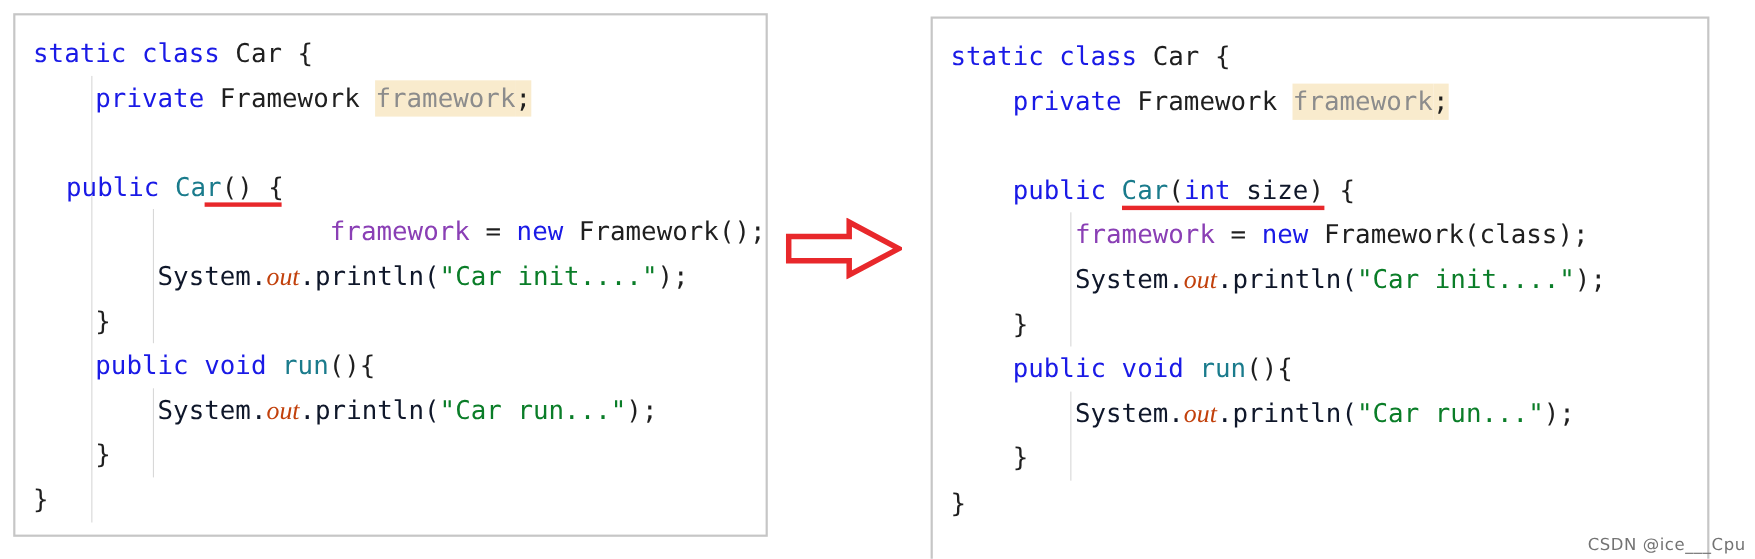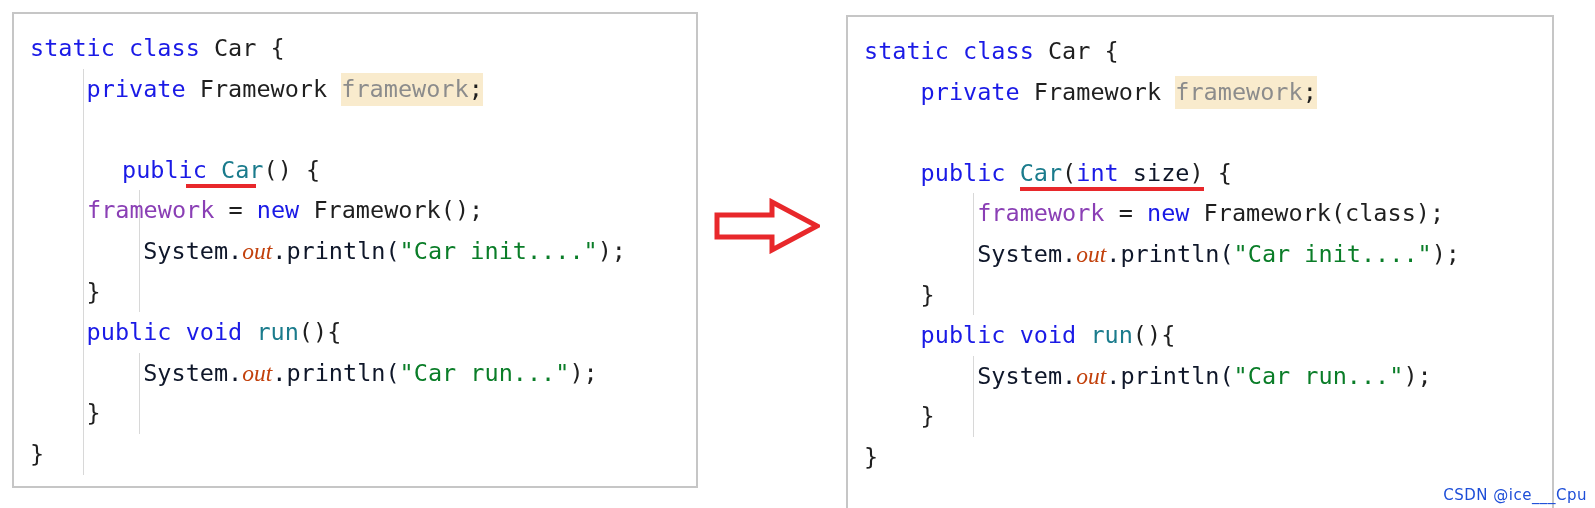--- a/index.html
+++ b/index.html
@@ -103,38 +103,38 @@
     height: 56px;
   }
 
   
   #watermark {
     position: absolute;
     right: 8px;
     bottom: 4px;
     font-family: "DejaVu Sans", "Liberation Sans", sans-serif;
     font-size: 15px;
-    color: #1d4ed8;
+    color: #737373;
     letter-spacing: 0.5px;
     user-select: none;
   }
 </style>
 </head>
 <body>
 
 <div class="code-panel" id="panel-before">
   <div class="code-body" style="height: 460.6px;">
       <div class="indent-guide" style="left: 68.6px; top: 54.6px; height: 406px;"></div>
       <div class="indent-guide" style="left: 125.2px; top: 176.4px; height: 121.8px;"></div>
       <div class="indent-guide" style="left: 125.2px; top: 338.8px; height: 81.2px;"></div>
       <div class="code-line" style="padding-left: 16px;"><span class="code-text"><span class="kw">static</span><span class="plain"> </span><span class="kw">class</span><span class="plain"> </span><span class="type">Car</span><span class="punct"> {</span></span></div>
       <div class="code-line" style="padding-left: 72.6px;"><span class="code-text"><span class="kw">private</span><span class="plain"> </span><span class="type">Framework</span><span class="plain"> </span><span class="fieldg hl-field">framework</span><span class="punct hl-field">;</span></span></div>
       <div class="code-line" style="padding-left: 16px;"><span class="code-text"></span></div>
-      <div class="code-line" style="padding-left: 108px;"><span class="code-text"><span class="kw">public</span><span class="plain"> </span><span class="fn">Car</span><span class="punct">()</span><span class="punct"> {</span></span></div>
-      <div class="code-line" style="padding-left: 73px;"><span class="code-text"><span class="field">framework</span><span class="punct"> = </span><span class="kw">new</span><span class="plain"> </span><span class="type">Framework();</span></span></div>
+      <div class="code-line" style="padding-left: 46px;"><span class="code-text"><span class="kw">public</span><span class="plain"> </span><span class="fn">Car</span><span class="punct">()</span><span class="punct"> {</span></span></div>
+      <div class="code-line" style="padding-left: 117px; text-align: right;"><span class="code-text"><span class="field">framework</span><span class="punct"> = </span><span class="kw">new</span><span class="plain"> </span><span class="type">Framework();</span></span></div>
       <div class="code-line" style="padding-left: 129.2px;"><span class="code-text"><span class="plain">System.</span><span class="static">out</span><span class="plain">.println(</span><span class="str">"Car init...."</span><span class="punct">);</span></span></div>
       <div class="code-line" style="padding-left: 72.6px;"><span class="code-text"><span class="punct">}</span></span></div>
       <div class="code-line" style="padding-left: 72.6px;"><span class="code-text"><span class="kw">public</span><span class="plain"> </span><span class="kw">void</span><span class="plain"> </span><span class="fn">run</span><span class="punct">(){</span></span></div>
       <div class="code-line" style="padding-left: 129.2px;"><span class="code-text"><span class="plain">System.</span><span class="static">out</span><span class="plain">.println(</span><span class="str">"Car run..."</span><span class="punct">);</span></span></div>
       <div class="code-line" style="padding-left: 72.6px;"><span class="code-text"><span class="punct">}</span></span></div>
       <div class="code-line" style="padding-left: 16px;"><span class="code-text"><span class="punct">}</span></span></div>
       <div class="sig-underline" style="left: 171.65px; width: 70.75px; top: 170.4px;"></div>
     </div>
 </div>
 

